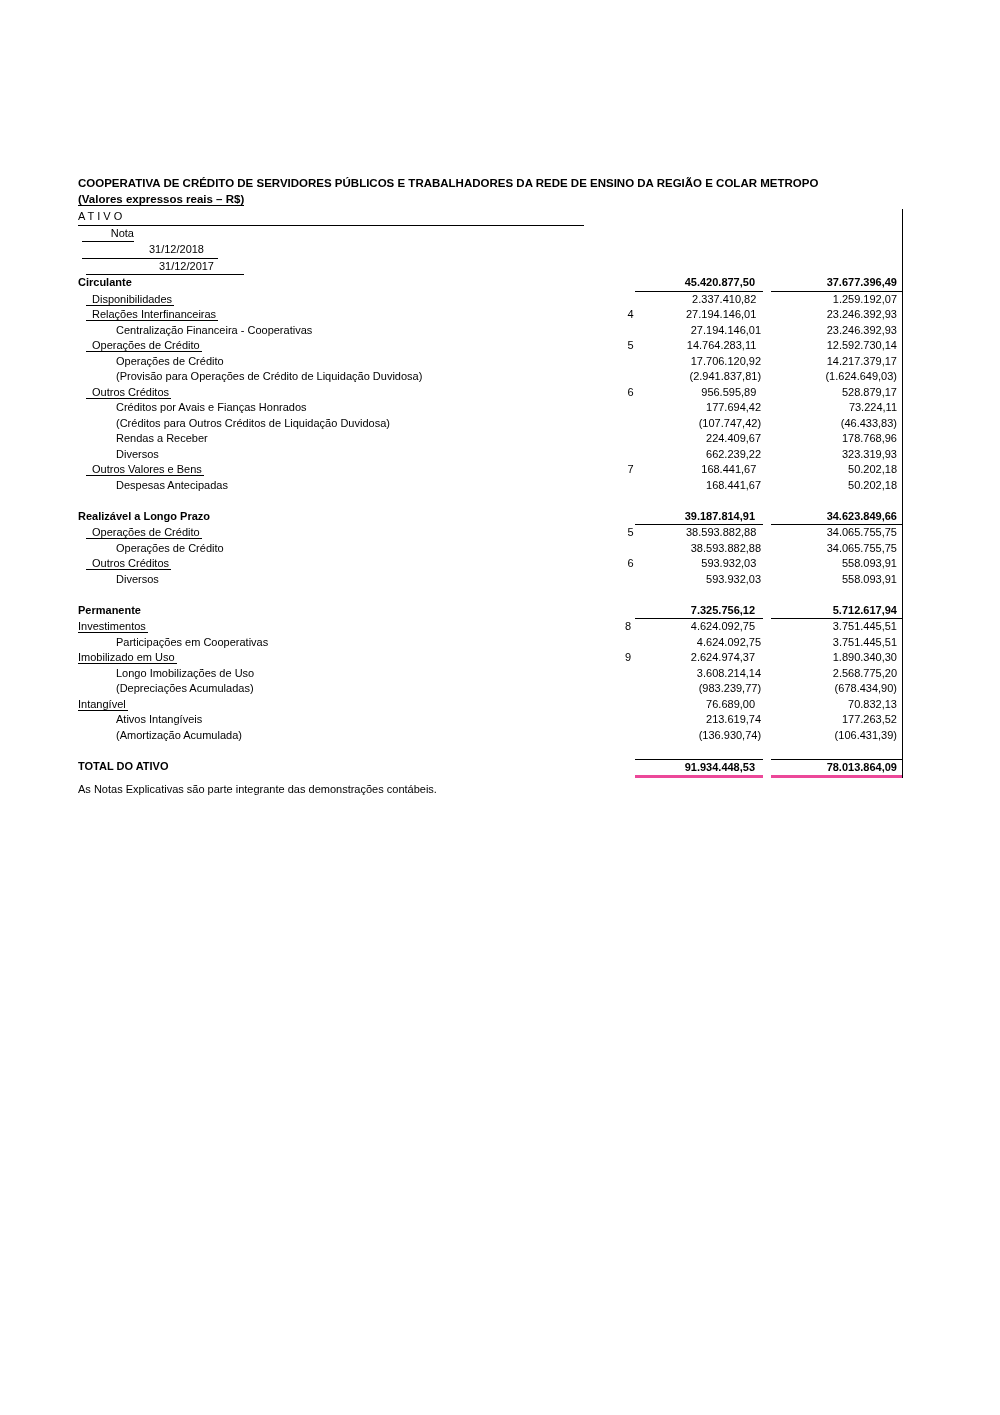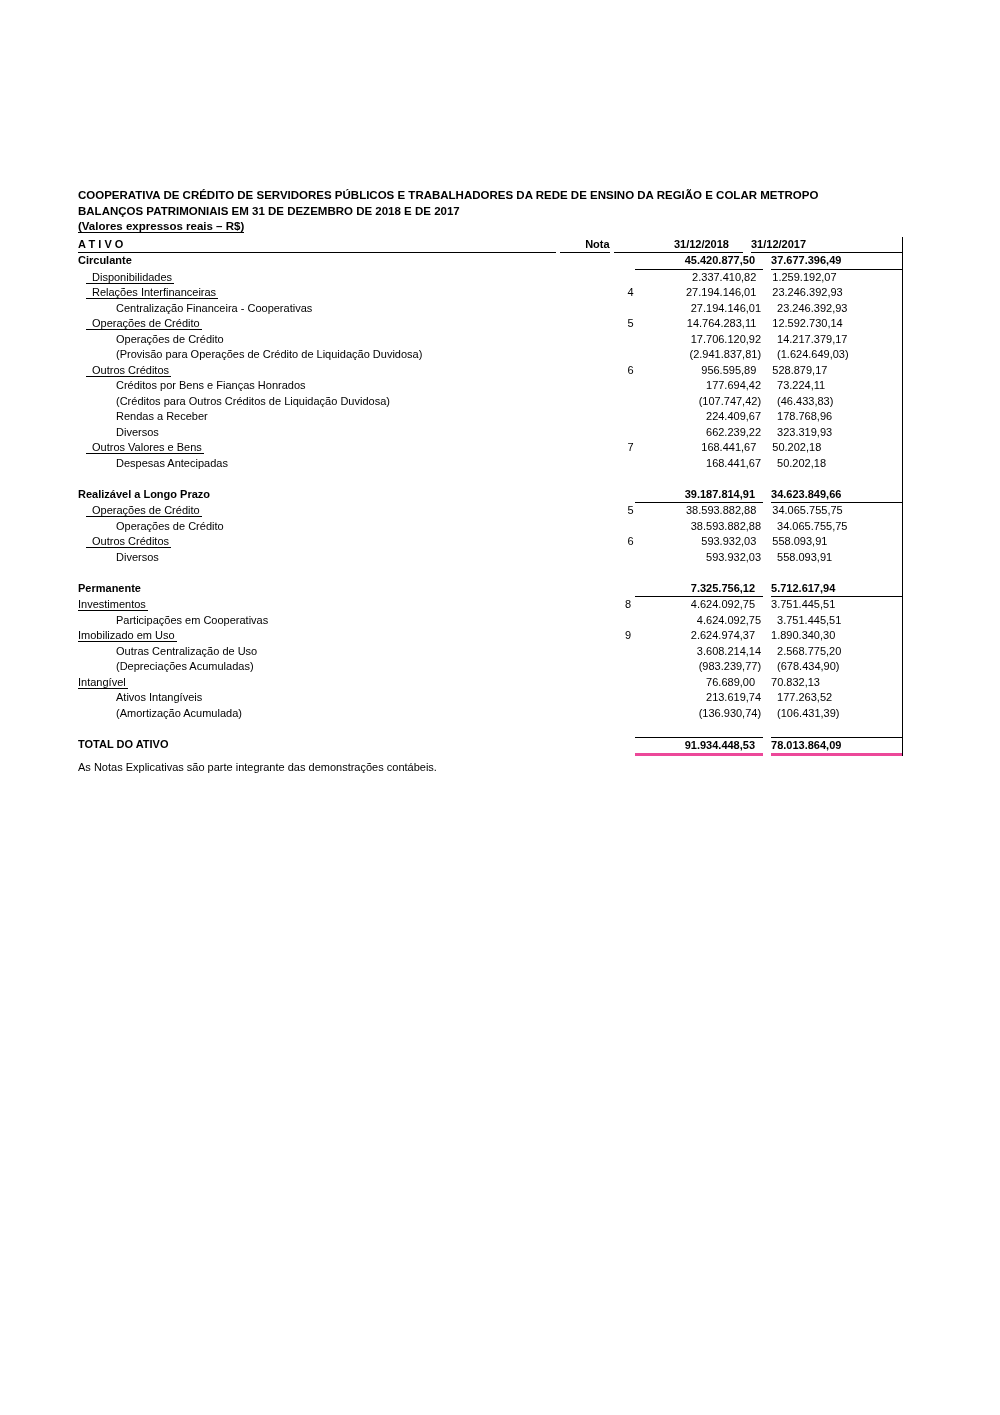--- a/index.html
+++ b/index.html
@@ -5,21 +5,21 @@
   html, body { margin: 0; padding: 0; }
   body {
     width: 1000px;
     height: 1415px;
     background: #ffffff;
     color: #000000;
     font-family: "Liberation Sans", sans-serif;
     position: relative;
     overflow: hidden;
   }
-  .doc { position: absolute; left: 78px; top: 188px; }
+  .doc { position: absolute; left: 78px; top: 176px; }
 
   
   .hline {
     font-weight: bold;
     font-size: 11.5px;
     line-height: 15.5px;
     white-space: nowrap;
   }
   .t1 { width: 922px; overflow: hidden; }
   .t4 .ul { border-bottom: 1px solid #000; }
@@ -29,24 +29,24 @@
     width: 824px;
     border-right: 1px solid #000;
     margin-top: 2px;
   }
   .row { display: flex; font-size: 11px; line-height: 15.5px; }
   .row.spacer { height: 15.5px; }
   .cell { white-space: nowrap; }
   .c-label { width: 506px; }
   .c-nota  { width: 52px;  margin-left: 4px; text-align: right; }
   .c-v1    { width: 122px; margin-left: 4px; text-align: right; padding-right: 8px; }
-  .c-v2    { width: 128px; margin-left: 8px; padding-right: 5px; }
-
-  
-  .hdr { font-weight: bold; }
+  .c-v2    { width: 128px; margin-left: 8px; text-align: right; padding-right: 5px; }
+
+  
+  .hdr { font-weight: normal; flex-direction: column; }
   .hdr .cell { border-bottom: 1px solid #000; }
   .hdr .c-v1 { padding-right: 14px; }
   .hdr .c-v2 { padding-right: 30px; }
 
   
   .section .c-label, .section .c-v1, .section .c-v2 { font-weight: bold; }
   .section .c-v1, .section .c-v2 { border-bottom: 1px solid #000; }
 
   .total .c-label, .total .c-v1, .total .c-v2 { font-weight: bold; }
   .total .c-v1, .total .c-v2 { border-top: 1px solid #000; border-bottom: 3px solid #ec4899; }
@@ -61,21 +61,20 @@
     line-height: 15.5px;
     margin-top: 4px;
     white-space: nowrap;
   }
 </style>
 </head>
 <body>
 
 <div class="doc">
   <div class="hline t1">COOPERATIVA DE CRÉDITO DE SERVIDORES PÚBLICOS E TRABALHADORES DA REDE DE ENSINO DA REGIÃO E COLAR METROPO</div>
-  <div class="hline">BALANÇOS PATRIMONIAIS EM 31 DE DEZEMBRO DE 2018 E DE 2017</div>
   <div class="hline t4"><span class="ul">(Valores expressos reais – R$)</span></div>
 
   <div class="tablebox">
     <div class="row hdr">
       <div class="cell c-label">A T I V O</div>
       <div class="cell c-nota">Nota</div>
       <div class="cell c-v1">31/12/2018</div>
       <div class="cell c-v2">31/12/2017</div>
     </div>
     <div id="rows">
@@ -121,21 +120,21 @@
           <div class="cell c-v1">(2.941.837,81)</div>
           <div class="cell c-v2">(1.624.649,03)</div>
         </div>
         <div class="row group">
           <div class="cell c-label"><span class="lbl">Outros Créditos</span></div>
           <div class="cell c-nota">6</div>
           <div class="cell c-v1">956.595,89</div>
           <div class="cell c-v2">528.879,17</div>
         </div>
         <div class="row item">
-          <div class="cell c-label"><span class="lbl">Créditos por Bens e Fianças Honrados</span></div>
+          <div class="cell c-label"><span class="lbl">Créditos por Avais e Fianças Honrados</span></div>
           <div class="cell c-nota"></div>
           <div class="cell c-v1">177.694,42</div>
           <div class="cell c-v2">73.224,11</div>
         </div>
         <div class="row item">
           <div class="cell c-label"><span class="lbl">(Créditos para Outros Créditos de Liquidação Duvidosa)</span></div>
           <div class="cell c-nota"></div>
           <div class="cell c-v1">(107.747,42)</div>
           <div class="cell c-v2">(46.433,83)</div>
         </div>
@@ -213,21 +212,21 @@
           <div class="cell c-v1">4.624.092,75</div>
           <div class="cell c-v2">3.751.445,51</div>
         </div>
         <div class="row group0">
           <div class="cell c-label"><span class="lbl">Imobilizado em Uso</span></div>
           <div class="cell c-nota">9</div>
           <div class="cell c-v1">2.624.974,37</div>
           <div class="cell c-v2">1.890.340,30</div>
         </div>
         <div class="row item">
-          <div class="cell c-label"><span class="lbl">Outras Centralização de Uso</span></div>
+          <div class="cell c-label"><span class="lbl">Longo Imobilizações de Uso</span></div>
           <div class="cell c-nota"></div>
           <div class="cell c-v1">3.608.214,14</div>
           <div class="cell c-v2">2.568.775,20</div>
         </div>
         <div class="row item">
           <div class="cell c-label"><span class="lbl">(Depreciações Acumuladas)</span></div>
           <div class="cell c-nota"></div>
           <div class="cell c-v1">(983.239,77)</div>
           <div class="cell c-v2">(678.434,90)</div>
         </div>

